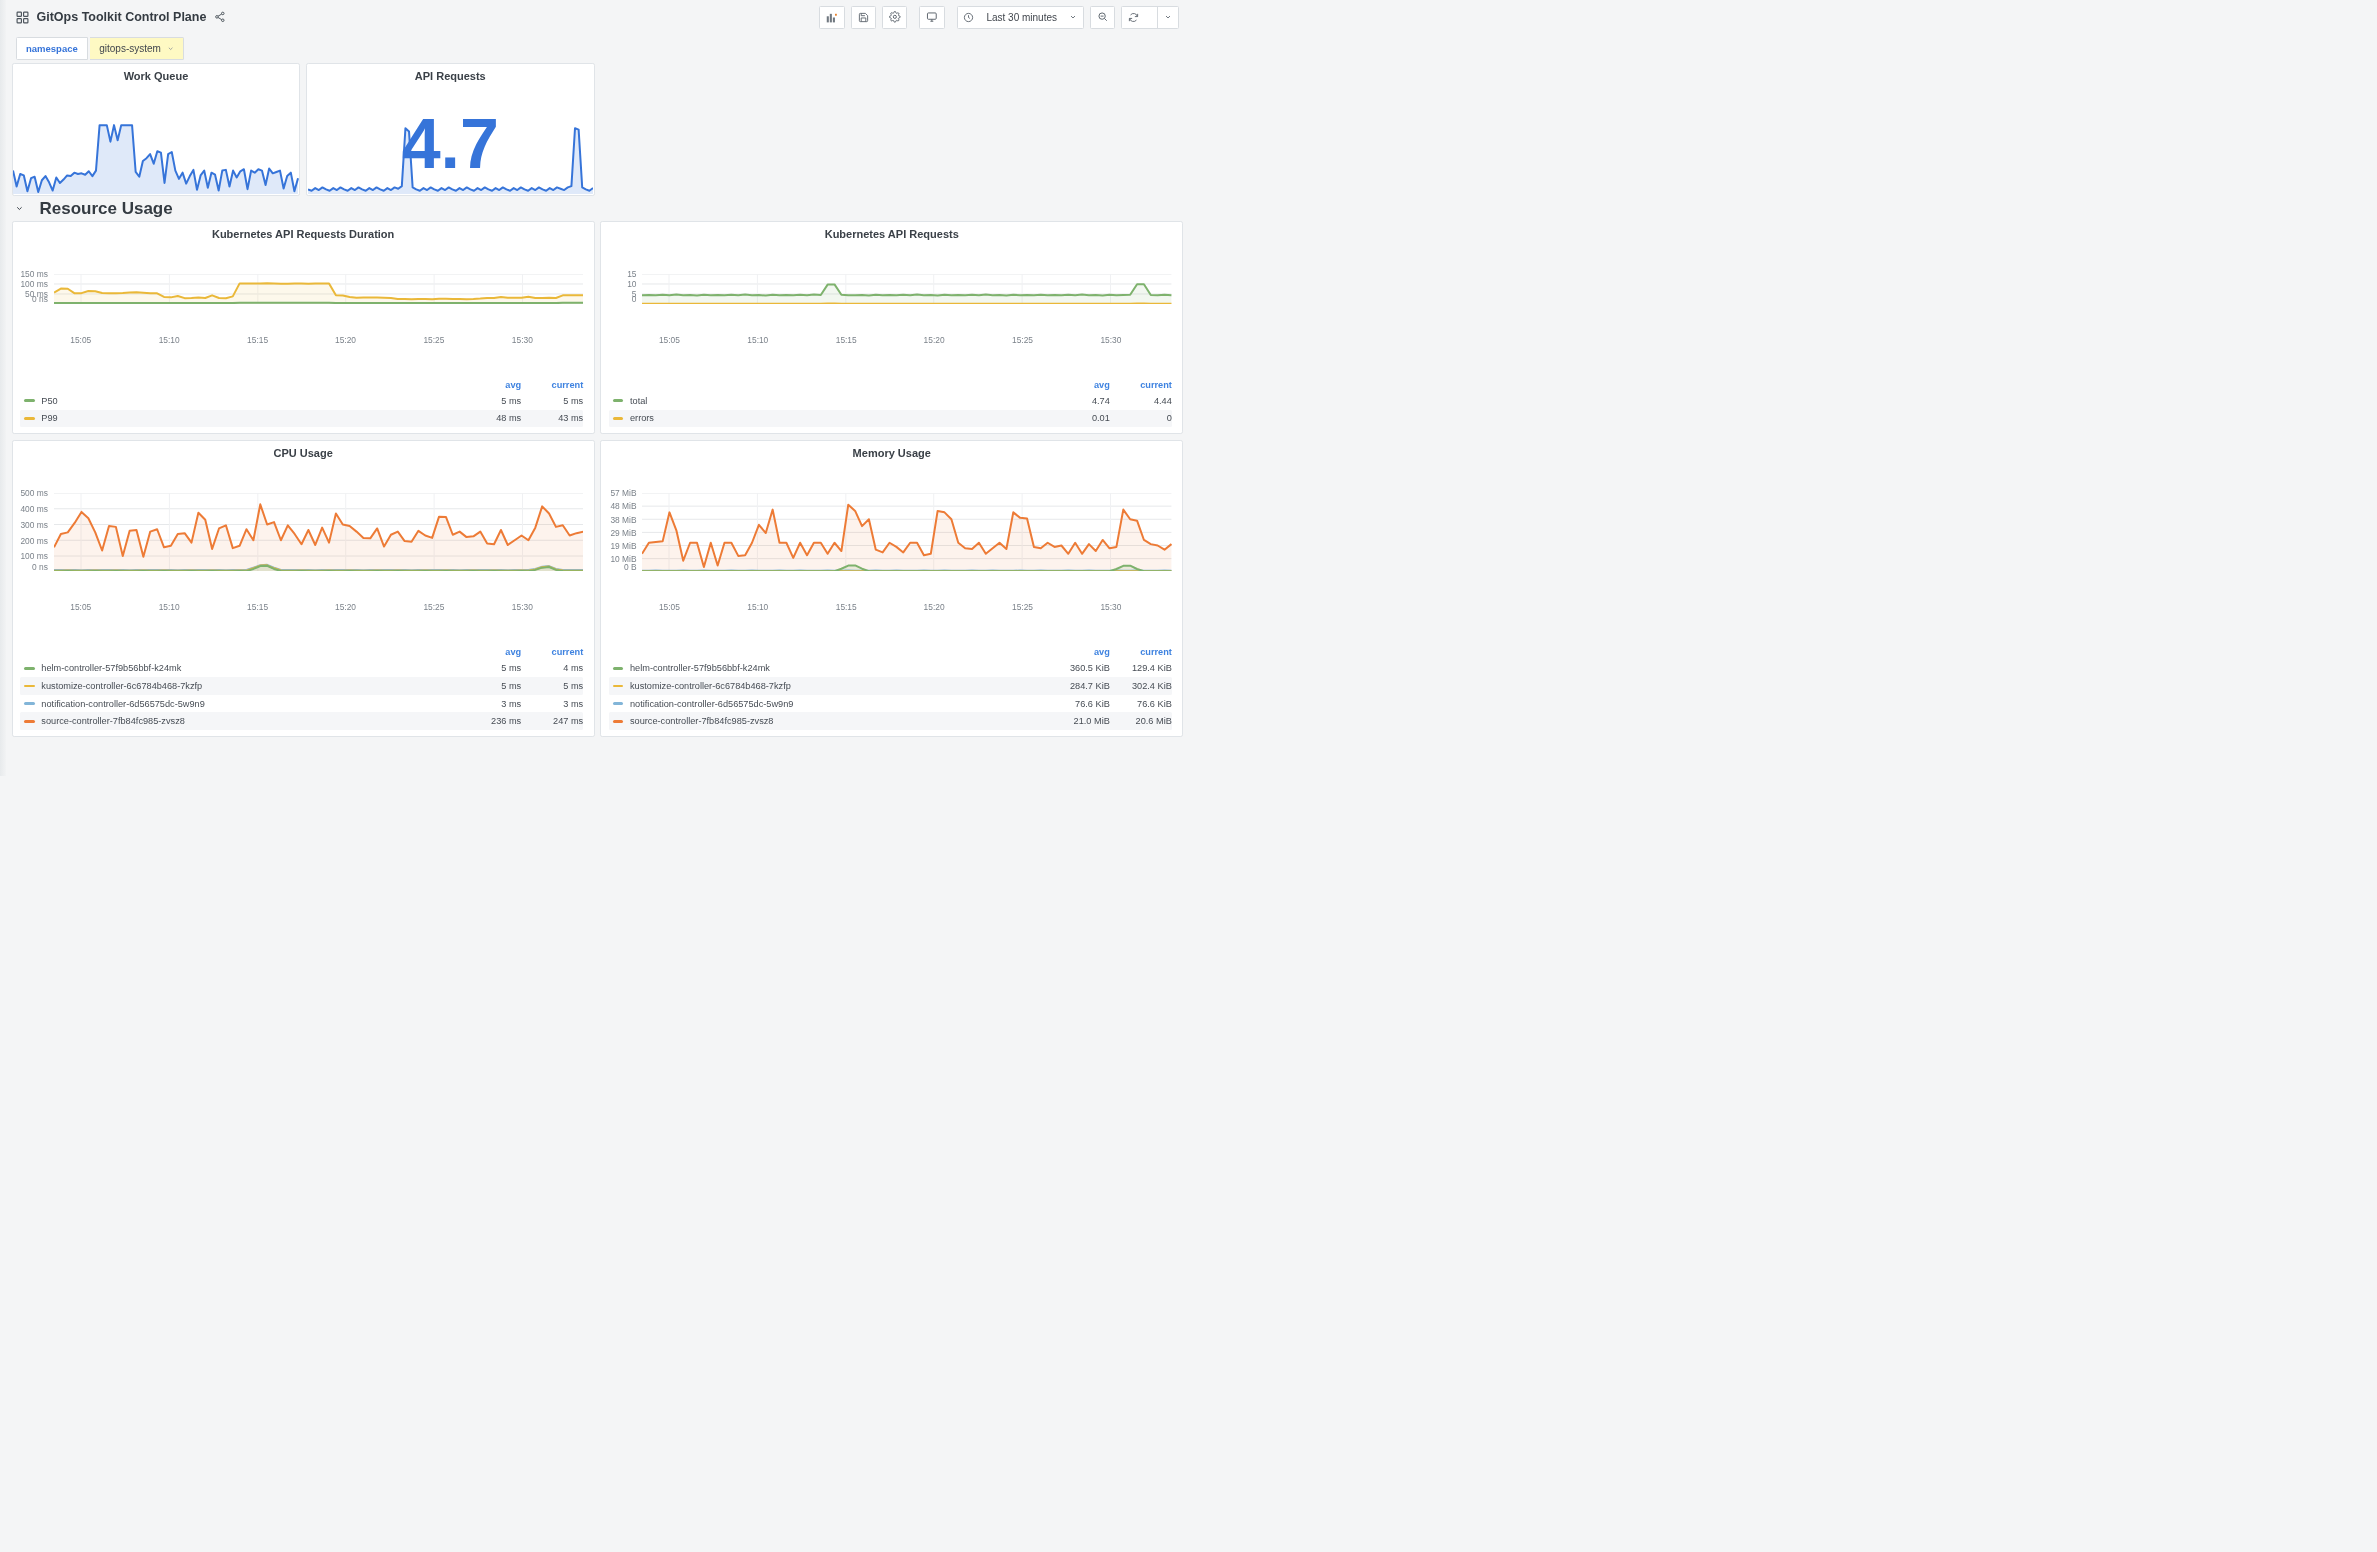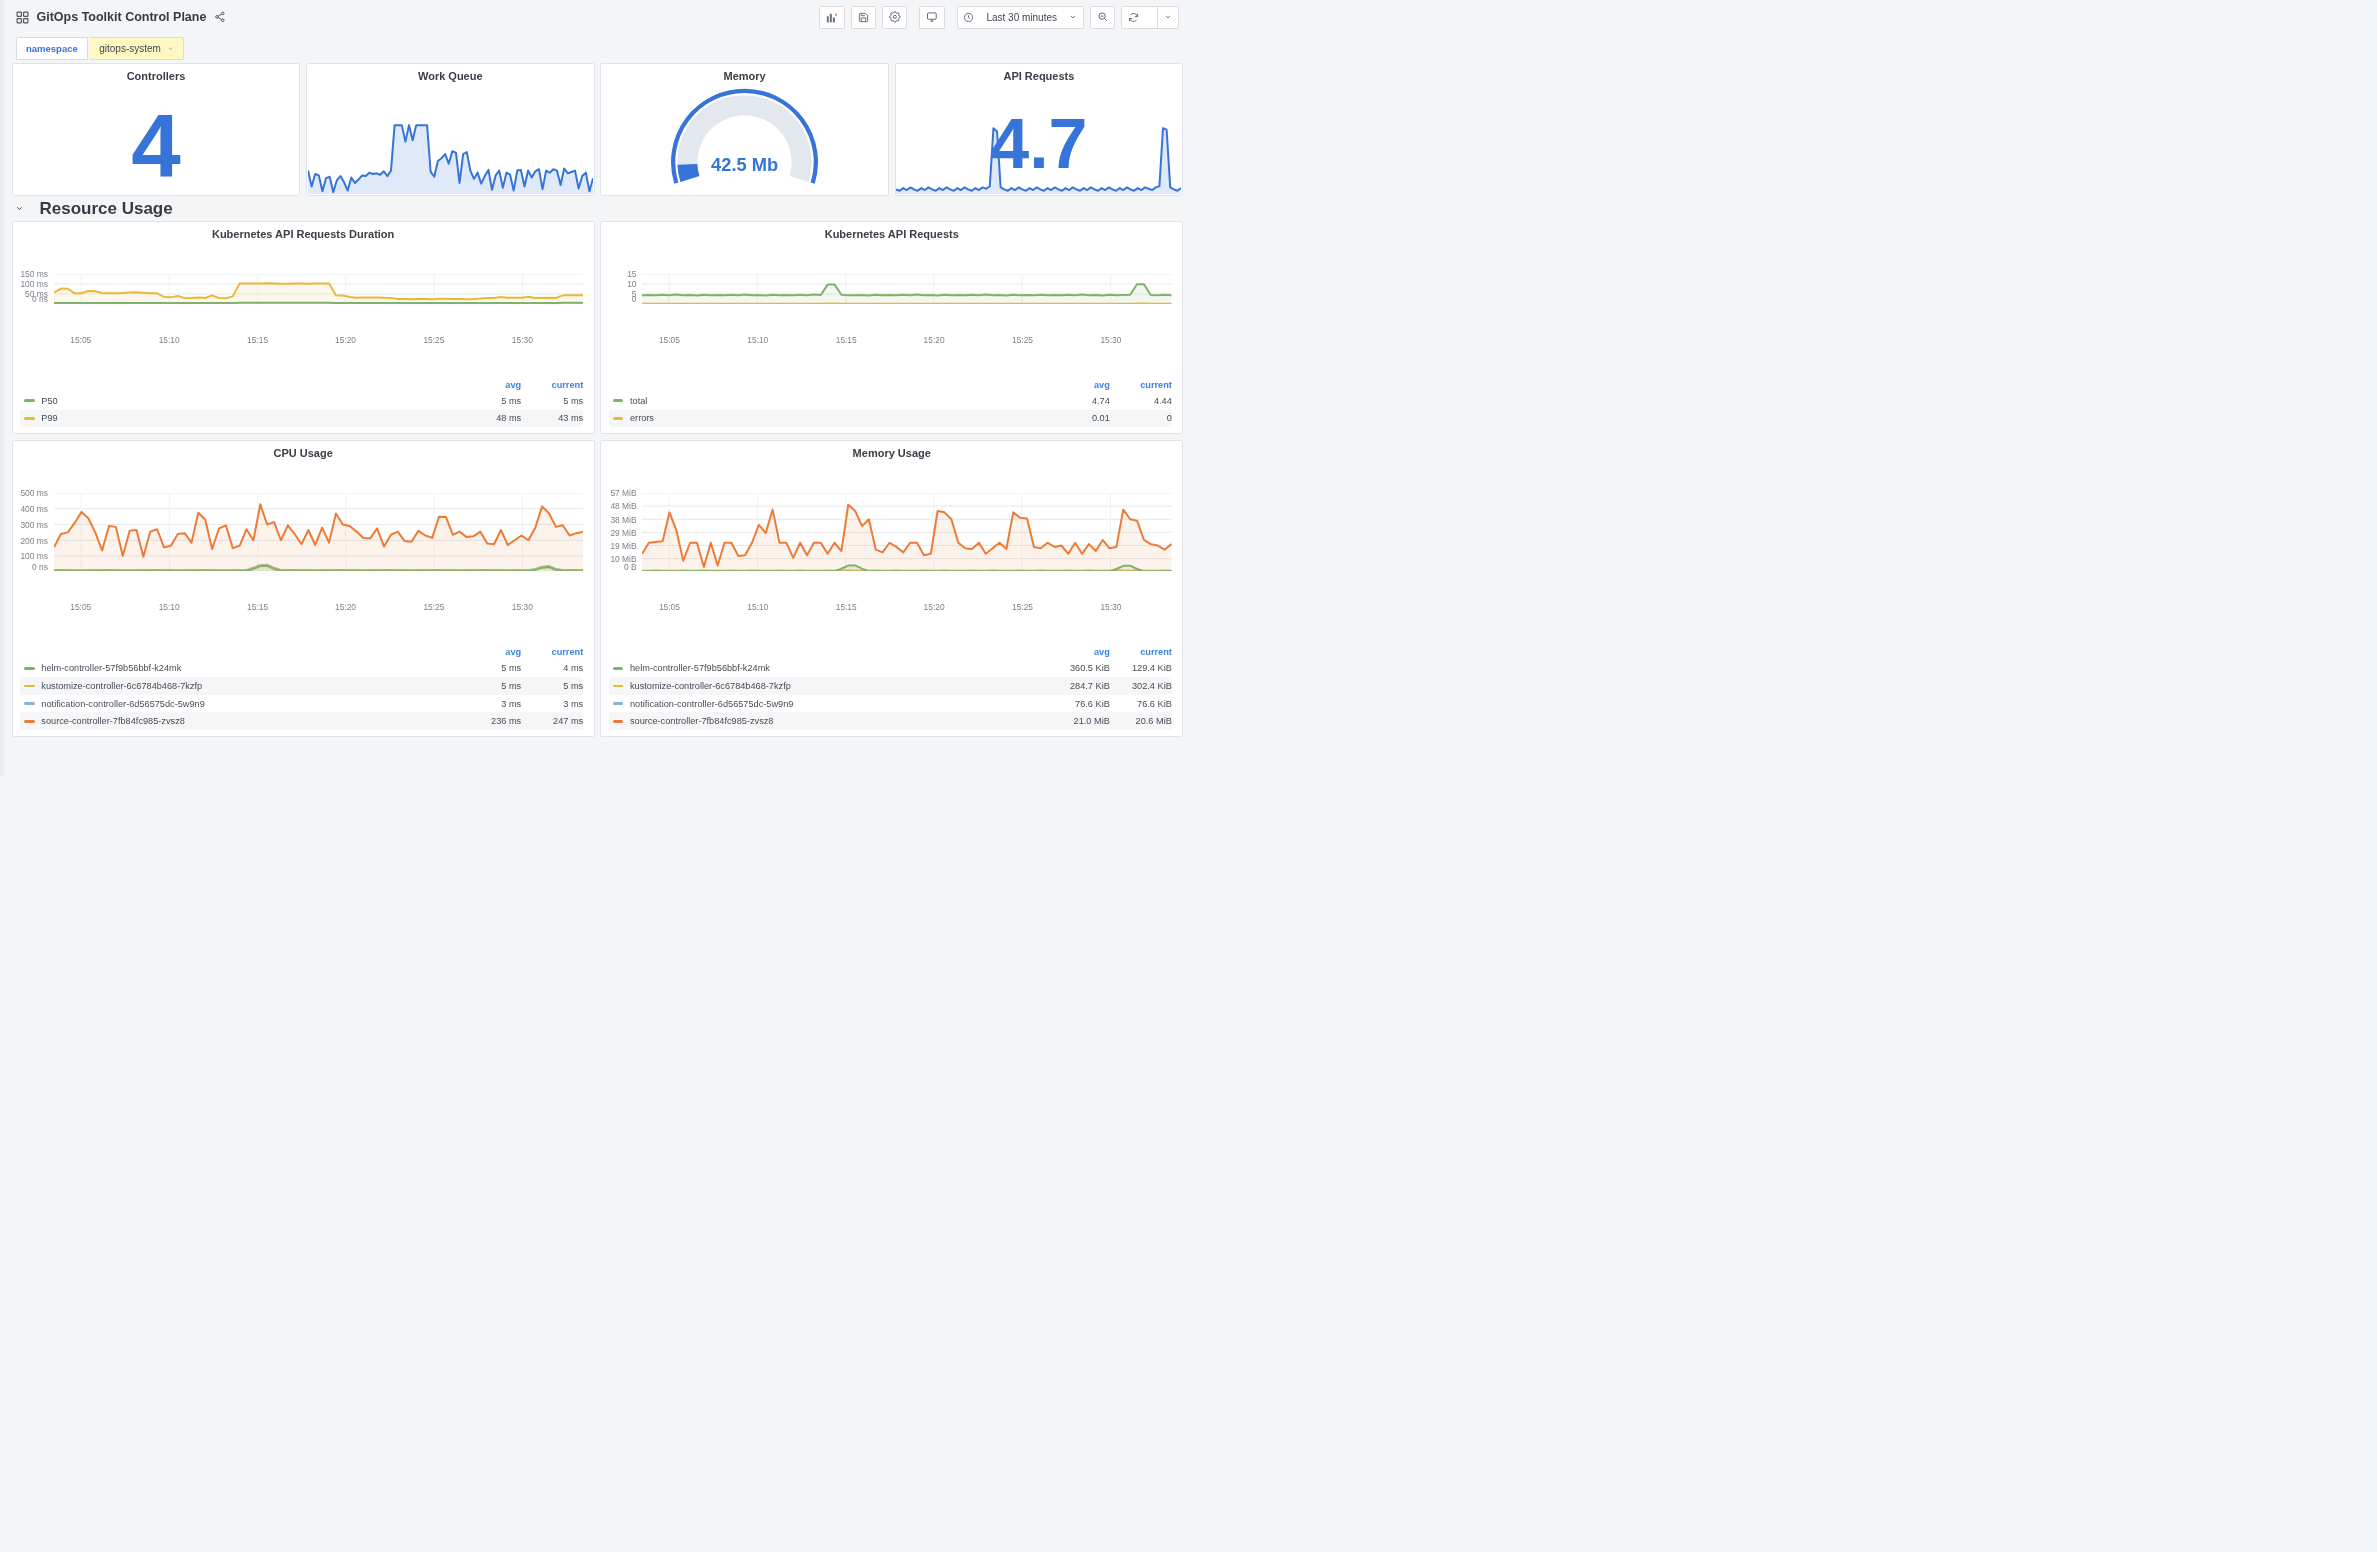--- a/index.html
+++ b/index.html
@@ -194,42 +194,27 @@
         <svg width="7.3" height="7.3" viewBox="0 0 24 24" fill="none" stroke="#8a9097" stroke-width="2.6">
             <path d="M6 9l6 6 6-6"></path>
           </svg>
       </span>
     </span>
   </div>
 </div>
 
 <div class="stats-grid">
   <div class="panel">
-    <div class="ptitle">Controllers</div>
-    <div class="bigval" style="top:38px; font-size:89px; line-height:1;">4</div>
-  </div>
-  <div class="panel">
     <div class="ptitle">Work Queue</div>
     <div class="spark" style="height:73px;">
         <svg viewBox="0 0 1000 300" preserveAspectRatio="none">
           <path d="M0.0,203.8L12.7,268.9L25.3,217.9L38.0,223.6L50.6,288.7L63.3,234.9L75.9,229.2L88.6,291.5L101.3,243.4L113.9,226.4L126.6,251.9L139.2,285.8L151.9,232.1L164.6,254.7L177.2,240.6L189.9,223.6L202.5,226.4L215.2,212.3L227.8,217.9L240.5,215.1L253.2,220.8L265.8,206.6L278.5,226.4L291.1,203.8L303.8,17.0L316.5,17.0L329.1,17.0L341.8,84.9L354.4,17.0L367.1,79.2L379.7,17.0L392.4,17.0L405.1,17.0L417.7,17.0L430.4,209.4L443.0,229.2L455.7,164.2L468.4,152.8L481.0,135.8L493.7,175.5L506.3,124.5L519.0,130.2L531.6,254.7L544.3,135.8L557.0,127.4L569.6,203.8L582.3,237.7L594.9,212.3L607.6,257.5L620.3,226.4L632.9,200.9L645.6,283.0L658.2,223.6L670.9,203.8L683.5,274.5L696.2,212.3L708.9,220.8L721.5,285.8L734.2,203.8L746.8,200.9L759.5,268.9L772.2,203.8L784.8,232.1L797.5,206.6L810.1,198.1L822.8,280.2L835.4,203.8L848.1,212.3L860.8,198.1L873.4,203.8L886.1,263.2L898.7,195.3L911.4,215.1L924.1,209.4L936.7,203.8L949.4,277.4L962.0,226.4L974.7,212.3L987.3,288.7L1000.0,234.9L1000,300L0,300Z" fill="rgba(54,116,217,0.16)" stroke="none"></path>
           <path d="M0.0,203.8L12.7,268.9L25.3,217.9L38.0,223.6L50.6,288.7L63.3,234.9L75.9,229.2L88.6,291.5L101.3,243.4L113.9,226.4L126.6,251.9L139.2,285.8L151.9,232.1L164.6,254.7L177.2,240.6L189.9,223.6L202.5,226.4L215.2,212.3L227.8,217.9L240.5,215.1L253.2,220.8L265.8,206.6L278.5,226.4L291.1,203.8L303.8,17.0L316.5,17.0L329.1,17.0L341.8,84.9L354.4,17.0L367.1,79.2L379.7,17.0L392.4,17.0L405.1,17.0L417.7,17.0L430.4,209.4L443.0,229.2L455.7,164.2L468.4,152.8L481.0,135.8L493.7,175.5L506.3,124.5L519.0,130.2L531.6,254.7L544.3,135.8L557.0,127.4L569.6,203.8L582.3,237.7L594.9,212.3L607.6,257.5L620.3,226.4L632.9,200.9L645.6,283.0L658.2,223.6L670.9,203.8L683.5,274.5L696.2,212.3L708.9,220.8L721.5,285.8L734.2,203.8L746.8,200.9L759.5,268.9L772.2,203.8L784.8,232.1L797.5,206.6L810.1,198.1L822.8,280.2L835.4,203.8L848.1,212.3L860.8,198.1L873.4,203.8L886.1,263.2L898.7,195.3L911.4,215.1L924.1,209.4L936.7,203.8L949.4,277.4L962.0,226.4L974.7,212.3L987.3,288.7L1000.0,234.9" fill="none" stroke="#3674d9" stroke-width="2" vector-effect="non-scaling-stroke" stroke-linejoin="round"></path>
         </svg>
       </div>
-  </div>
-  <div class="panel">
-    <div class="ptitle">Memory</div>
-    <div class="gauge-wrap">
-        <svg viewBox="0 0 220 140" width="157" height="100">
-          <path d="M14.4,133.2A100,100 0 1 1 205.6,133.2" stroke="#3674d9" stroke-width="6" fill="none"></path>
-          <path d="M33.5,127.4A80,80 0 1 1 186.5,127.4" stroke="#e3e8ee" stroke-width="28" fill="none"></path>
-          <path d="M33.5,127.4A80,80 0 0 1 30.0,106.8" stroke="#3674d9" stroke-width="28" fill="none"></path>
-        </svg>
-      </div>
-    <div class="gauge-val">42.5 Mb</div>
   </div>
   <div class="panel">
     <div class="ptitle">API Requests</div>
     <div class="bigval" style="top:45px; font-size:70px; line-height:1;">4.7</div>
     <div class="spark" style="height:69px;">
         <svg viewBox="0 0 1000 300" preserveAspectRatio="none">
           <path d="M0.0,280.0L12.7,285.7L25.3,274.3L38.0,282.9L50.6,271.4L63.3,280.0L75.9,285.7L88.6,274.3L101.3,282.9L113.9,271.4L126.6,280.0L139.2,285.7L151.9,274.3L164.6,282.9L177.2,271.4L189.9,280.0L202.5,285.7L215.2,274.3L227.8,282.9L240.5,271.4L253.2,280.0L265.8,285.7L278.5,274.3L291.1,282.9L303.8,271.4L316.5,277.1L329.1,265.7L341.8,14.3L354.4,28.6L367.1,271.4L379.7,280.0L392.4,285.7L405.1,274.3L417.7,282.9L430.4,271.4L443.0,280.0L455.7,285.7L468.4,274.3L481.0,282.9L493.7,271.4L506.3,280.0L519.0,285.7L531.6,274.3L544.3,282.9L557.0,271.4L569.6,280.0L582.3,285.7L594.9,274.3L607.6,282.9L620.3,271.4L632.9,280.0L645.6,285.7L658.2,274.3L670.9,282.9L683.5,271.4L696.2,280.0L708.9,285.7L721.5,274.3L734.2,282.9L746.8,271.4L759.5,280.0L772.2,285.7L784.8,274.3L797.5,282.9L810.1,271.4L822.8,280.0L835.4,285.7L848.1,274.3L860.8,282.9L873.4,271.4L886.1,277.1L898.7,282.9L911.4,271.4L924.1,265.7L936.7,14.3L949.4,20.0L962.0,271.4L974.7,280.0L987.3,285.7L1000.0,274.3L1000,300L0,300Z" fill="rgba(54,116,217,0.16)" stroke="none"></path>
           <path d="M0.0,280.0L12.7,285.7L25.3,274.3L38.0,282.9L50.6,271.4L63.3,280.0L75.9,285.7L88.6,274.3L101.3,282.9L113.9,271.4L126.6,280.0L139.2,285.7L151.9,274.3L164.6,282.9L177.2,271.4L189.9,280.0L202.5,285.7L215.2,274.3L227.8,282.9L240.5,271.4L253.2,280.0L265.8,285.7L278.5,274.3L291.1,282.9L303.8,271.4L316.5,277.1L329.1,265.7L341.8,14.3L354.4,28.6L367.1,271.4L379.7,280.0L392.4,285.7L405.1,274.3L417.7,282.9L430.4,271.4L443.0,280.0L455.7,285.7L468.4,274.3L481.0,282.9L493.7,271.4L506.3,280.0L519.0,285.7L531.6,274.3L544.3,282.9L557.0,271.4L569.6,280.0L582.3,285.7L594.9,274.3L607.6,282.9L620.3,271.4L632.9,280.0L645.6,285.7L658.2,274.3L670.9,282.9L683.5,271.4L696.2,280.0L708.9,285.7L721.5,274.3L734.2,282.9L746.8,271.4L759.5,280.0L772.2,285.7L784.8,274.3L797.5,282.9L810.1,271.4L822.8,280.0L835.4,285.7L848.1,274.3L860.8,282.9L873.4,271.4L886.1,277.1L898.7,282.9L911.4,271.4L924.1,265.7L936.7,14.3L949.4,20.0L962.0,271.4L974.7,280.0L987.3,285.7L1000.0,274.3" fill="none" stroke="#3674d9" stroke-width="2" vector-effect="non-scaling-stroke" stroke-linejoin="round"></path>
         </svg>
       </div>

